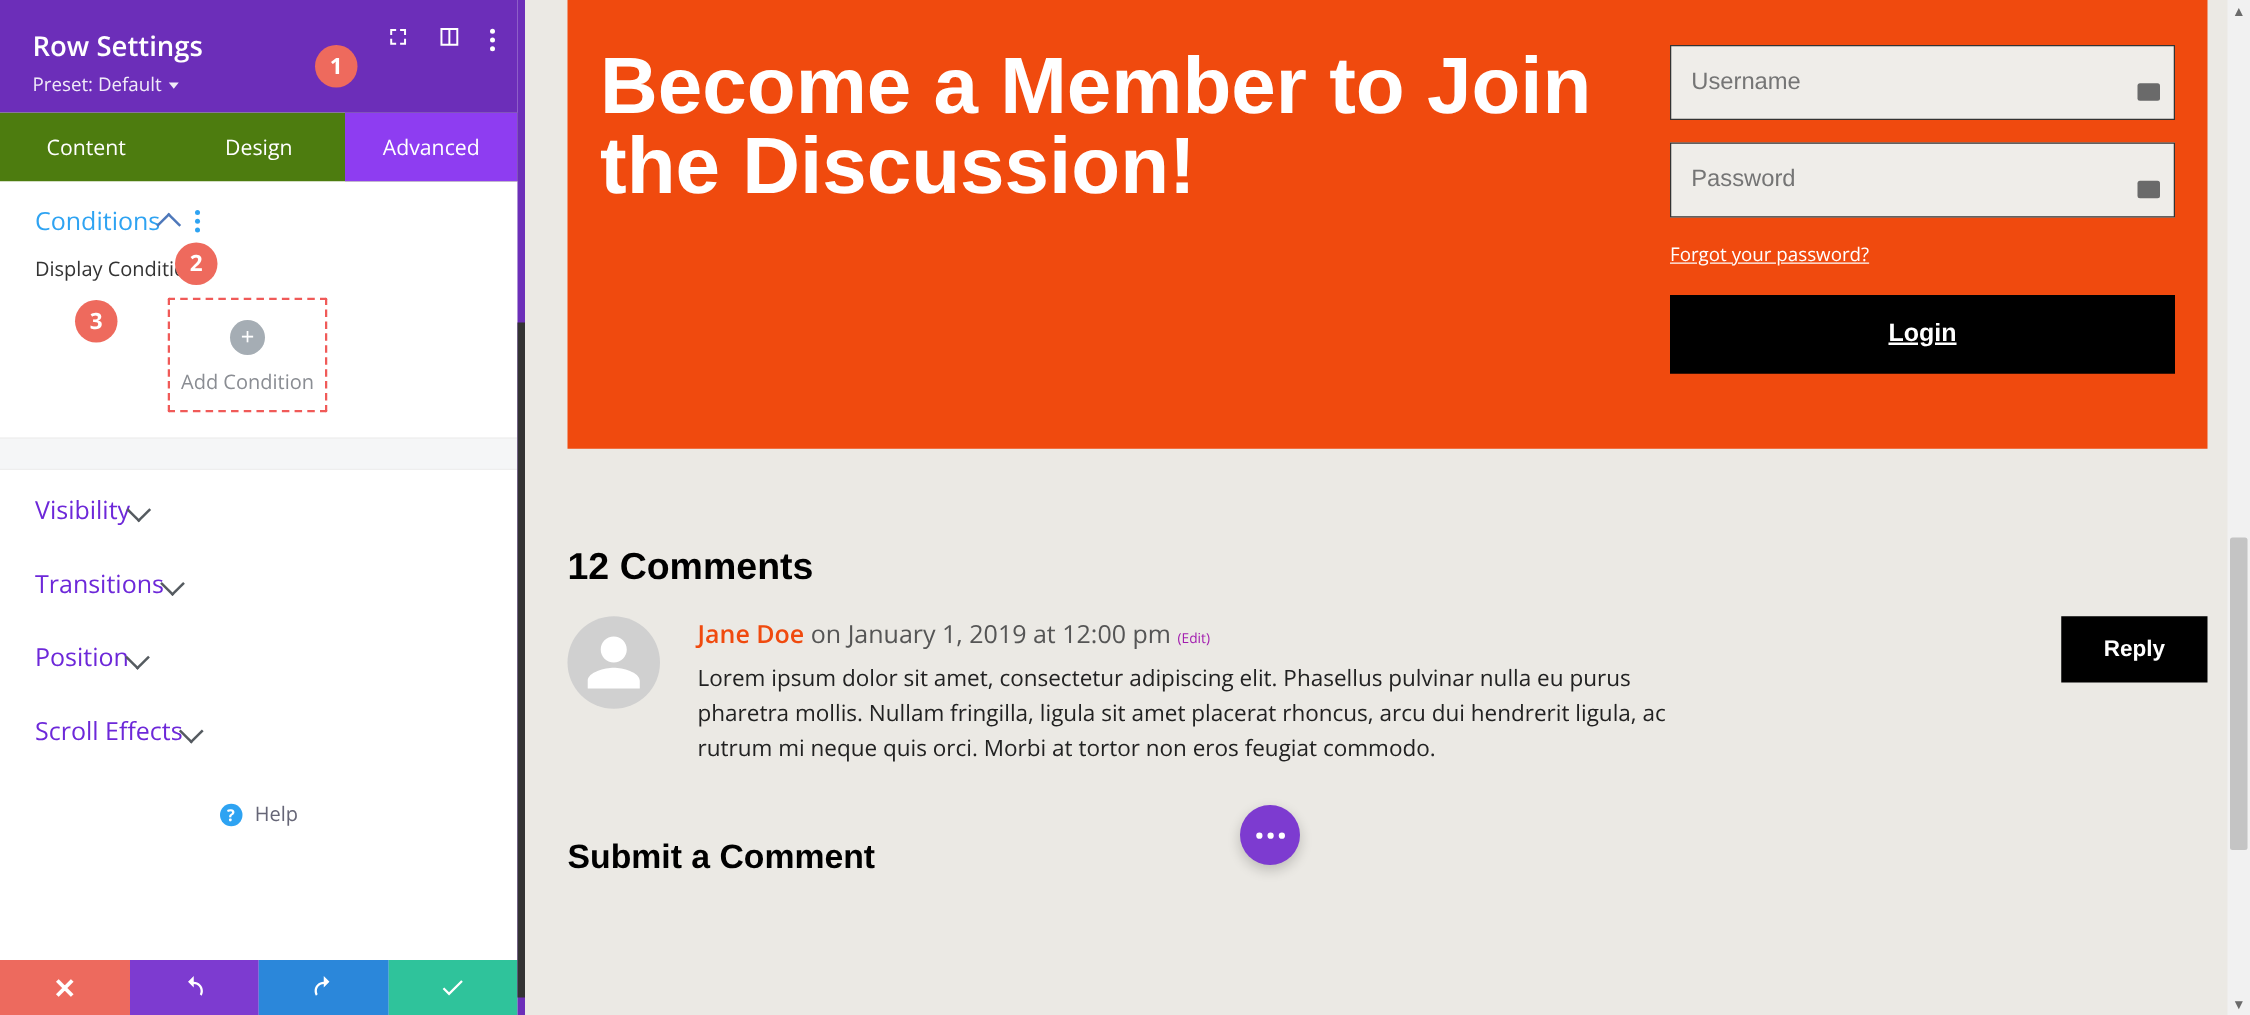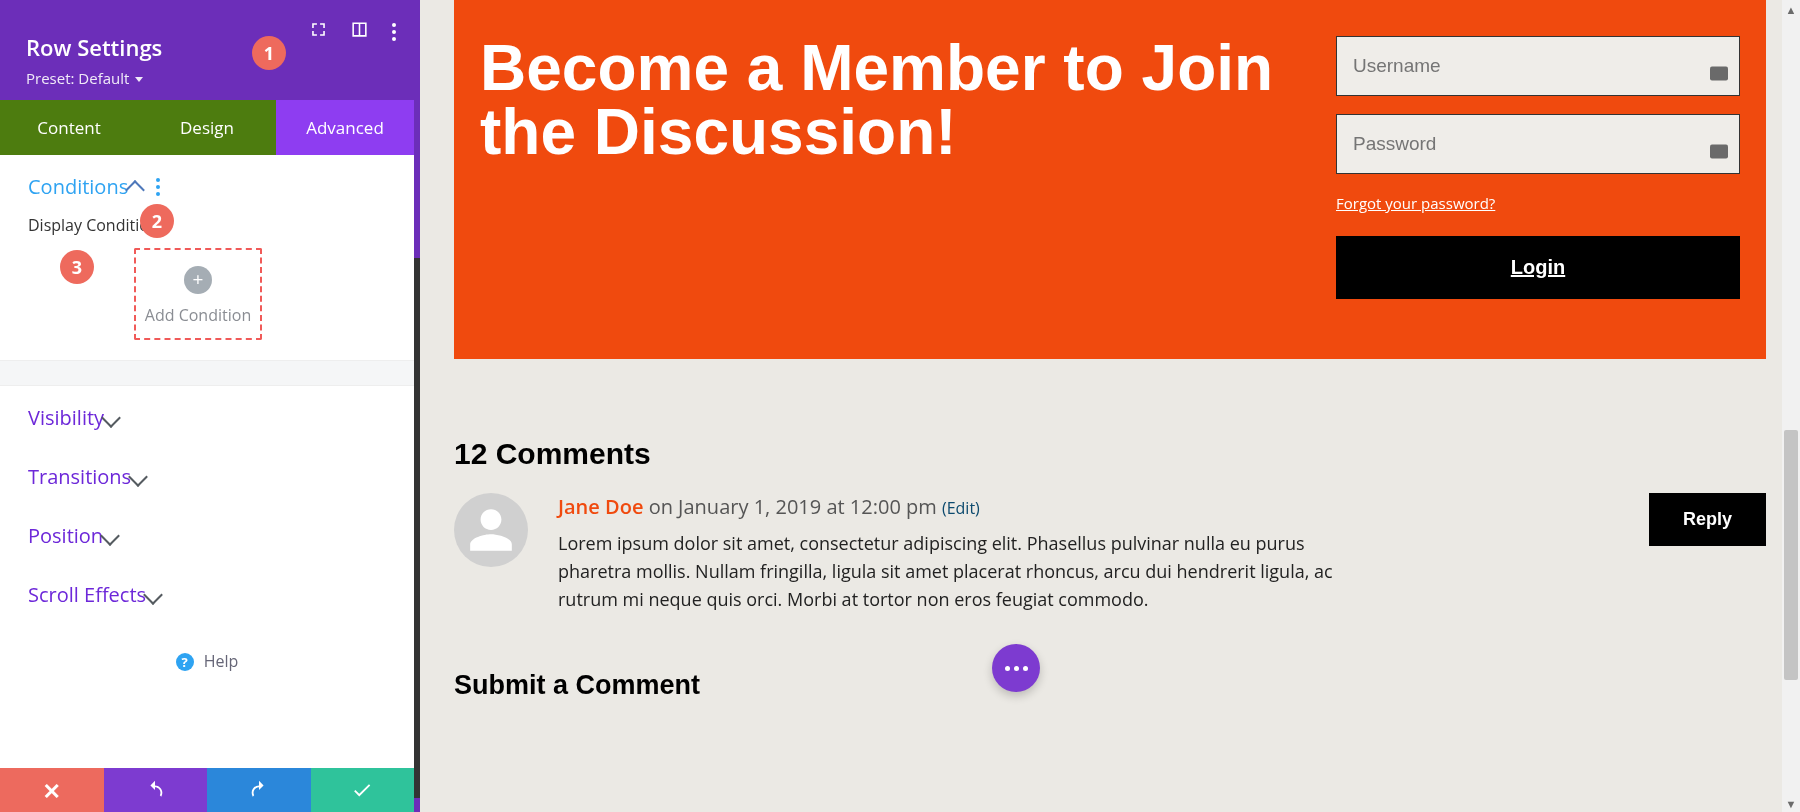--- a/index.html
+++ b/index.html
@@ -21,21 +21,21 @@
     flex: 0 0 414px;
     background: #fff;
     display: flex;
     flex-direction: column;
     position: relative;
   }
 
   .sb-header {
     background: #6c2eb9;
     color: #fff;
-    padding: 32px 24px 12px 26px;
+    padding: 22px 24px 12px 26px;
     position: relative;
   }
   .sb-title {
     font-size: 22px;
     font-weight: 600;
   }
   .sb-preset {
     font-size: 15px;
     opacity: 0.9;
     margin-top: 6px;
@@ -223,21 +223,21 @@
   .comment { display:flex; align-items:flex-start; gap: 30px; position:relative; }
   .avatar {
     width: 74px; height: 74px; border-radius:50%; background:#d0d0d0;
     display:flex; align-items:center; justify-content:center;
   }
   .avatar svg { fill:#fff; }
   .comment-body { flex:1; }
   .comment-meta { font-size: 20px; margin-bottom: 10px;}
   .author { color:#f04a0e; font-weight:600; }
   .meta-rest { color:#555; }
-  .edit-link { color:#0c4a6e; font-size:16px;margin-top:20px; }
+  .edit-link { color:#a21caf; font-size:11px;margin-top:20px; }
   .comment-text { font-size: 18px; color:#222; line-height:1.55; max-width: 820px;}
   .reply-btn {
     position:absolute; right:0; top:0;
     background:#000; color:#fff; padding: 16px 34px; font-size:18px; font-weight:700;
     border:none; cursor:pointer;
   }
   .submit-title { font-size: 27px; font-weight:700; font-family: Arial, Helvetica, sans-serif; margin-top: 56px;}
 
   .fab {
     position:absolute; left: 572px; bottom: 120px;

